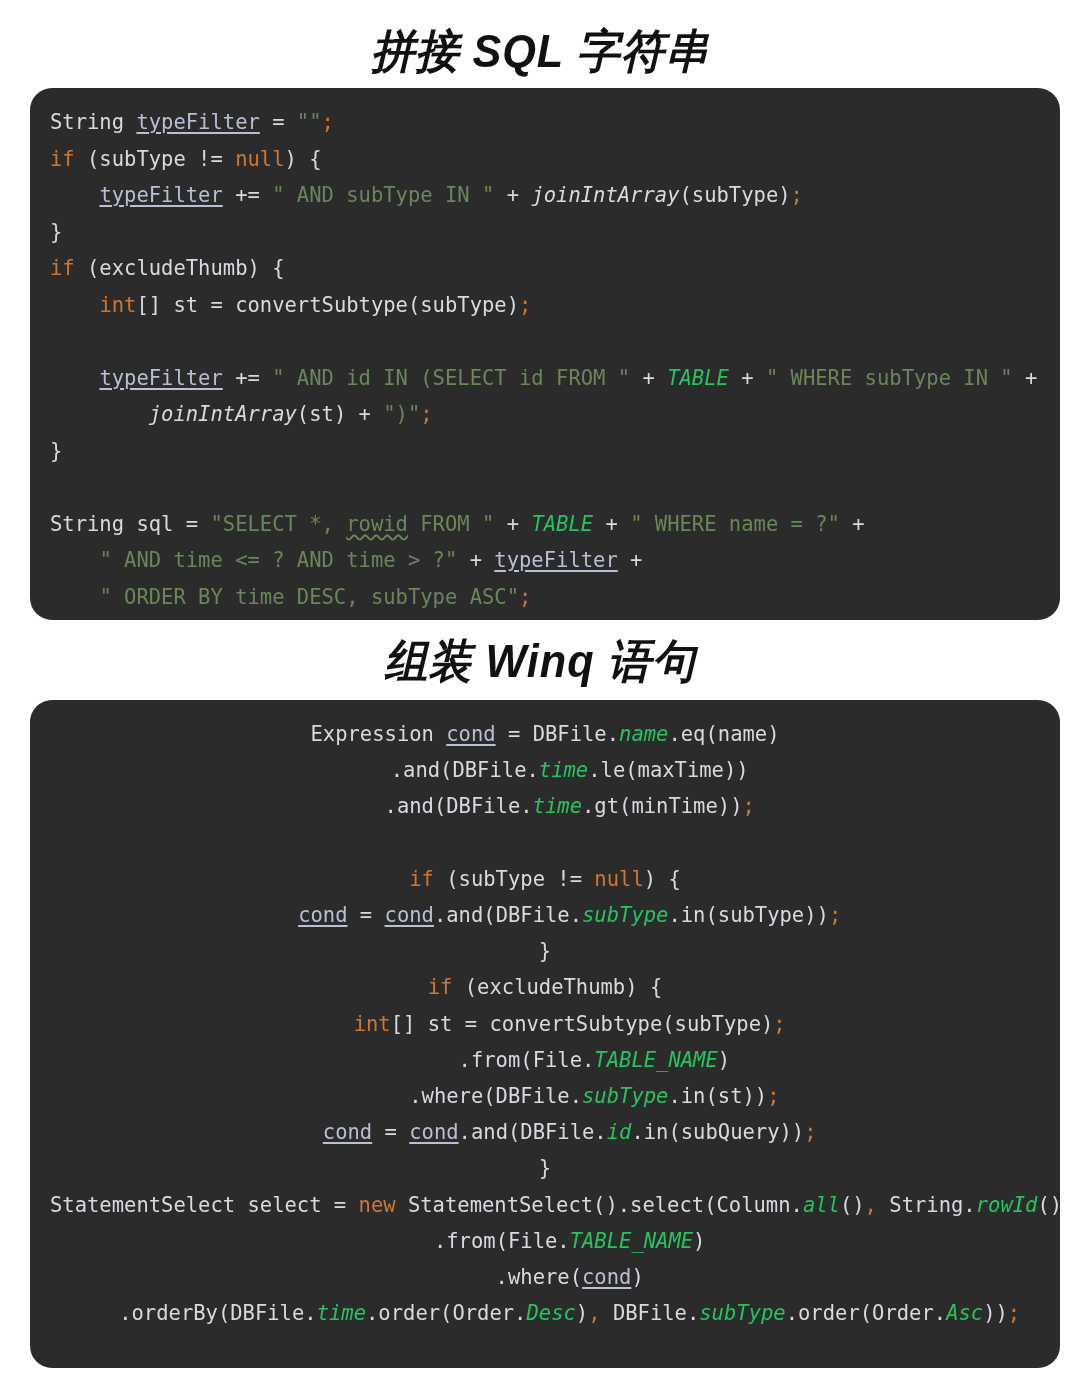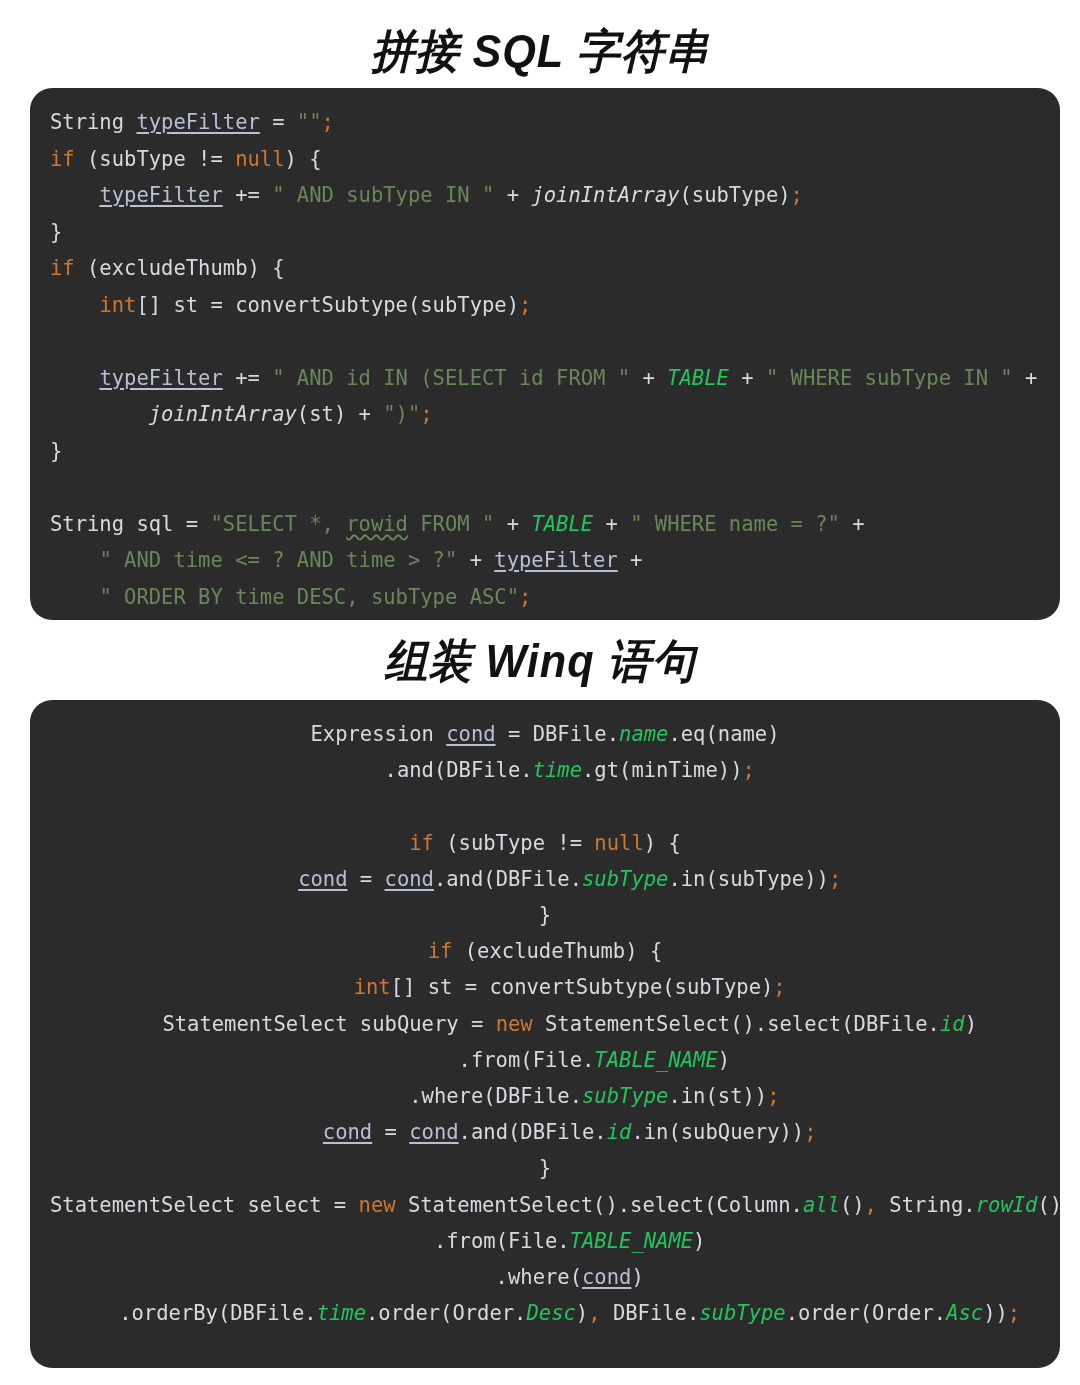--- a/index.html
+++ b/index.html
@@ -78,28 +78,28 @@
       <div class="code-line">&nbsp;</div>
       <div class="code-line"><span class="t-plain">String sql = </span><span class="t-str">"SELECT *, </span><span class="t-spell">rowid</span><span class="t-str"> FROM "</span><span class="t-plain"> + </span><span class="t-field">TABLE</span><span class="t-plain"> + </span><span class="t-str">" WHERE name = ?"</span><span class="t-plain"> +</span></div>
       <div class="code-line"><span class="t-plain">    </span><span class="t-str">" AND time &lt;= ? AND time &gt; ?"</span><span class="t-plain"> + </span><span class="t-local">typeFilter</span><span class="t-plain"> +</span></div>
       <div class="code-line"><span class="t-plain">    </span><span class="t-str">" ORDER BY time DESC, subType ASC"</span><span class="t-semi">;</span></div>
     </div>
 
   <h1 class="section-title" id="title-2">组装 Winq 语句</h1>
 
   <div class="code-card" id="code-card-2">
       <div class="code-line"><span class="t-plain">Expression </span><span class="t-local">cond</span><span class="t-plain"> = DBFile.</span><span class="t-field">name</span><span class="t-plain">.eq(name)</span></div>
+      <div class="code-line"><span class="t-plain">    .and(DBFile.</span><span class="t-field">time</span><span class="t-plain">.le(maxTime))</span></div>
       <div class="code-line"><span class="t-plain">    .and(DBFile.</span><span class="t-field">time</span><span class="t-plain">.gt(minTime))</span><span class="t-semi">;</span></div>
       <div class="code-line">&nbsp;</div>
       <div class="code-line"><span class="t-kw">if</span><span class="t-plain"> (subType != </span><span class="t-kw">null</span><span class="t-plain">) {</span></div>
       <div class="code-line"><span class="t-plain">    </span><span class="t-local">cond</span><span class="t-plain"> = </span><span class="t-local">cond</span><span class="t-plain">.and(DBFile.</span><span class="t-field">subType</span><span class="t-plain">.in(subType))</span><span class="t-semi">;</span></div>
       <div class="code-line"><span class="t-plain">}</span></div>
       <div class="code-line"><span class="t-kw">if</span><span class="t-plain"> (excludeThumb) {</span></div>
       <div class="code-line"><span class="t-plain">    </span><span class="t-kw">int</span><span class="t-plain">[] st = convertSubtype(subType)</span><span class="t-semi">;</span></div>
-      <div class="code-line"><span class="t-plain">    StatementSelect subQuery = </span><span class="t-kw">new</span><span class="t-plain"> StatementSelect().select(DBFile.</span><span class="t-field">id</span><span class="t-plain">)</span></div>
       <div class="code-line"><span class="t-plain">        .from(File.</span><span class="t-field">TABLE_NAME</span><span class="t-plain">)</span></div>
       <div class="code-line"><span class="t-plain">        .where(DBFile.</span><span class="t-field">subType</span><span class="t-plain">.in(st))</span><span class="t-semi">;</span></div>
       <div class="code-line"><span class="t-plain">    </span><span class="t-local">cond</span><span class="t-plain"> = </span><span class="t-local">cond</span><span class="t-plain">.and(DBFile.</span><span class="t-field">id</span><span class="t-plain">.in(subQuery))</span><span class="t-semi">;</span></div>
       <div class="code-line"><span class="t-plain">}</span></div>
       <div class="code-line"><span class="t-plain">StatementSelect select = </span><span class="t-kw">new</span><span class="t-plain"> StatementSelect().select(Column.</span><span class="t-field">all</span><span class="t-plain">()</span><span class="t-semi">, </span><span class="t-plain">String.</span><span class="t-field">rowId</span><span class="t-plain">())</span></div>
       <div class="code-line"><span class="t-plain">    .from(File.</span><span class="t-field">TABLE_NAME</span><span class="t-plain">)</span></div>
       <div class="code-line"><span class="t-plain">    .where(</span><span class="t-local">cond</span><span class="t-plain">)</span></div>
       <div class="code-line"><span class="t-plain">    .orderBy(DBFile.</span><span class="t-field">time</span><span class="t-plain">.order(Order.</span><span class="t-field">Desc</span><span class="t-plain">)</span><span class="t-semi">, </span><span class="t-plain">DBFile.</span><span class="t-field">subType</span><span class="t-plain">.order(Order.</span><span class="t-field">Asc</span><span class="t-plain">))</span><span class="t-semi">;</span></div>
     </div>
 

